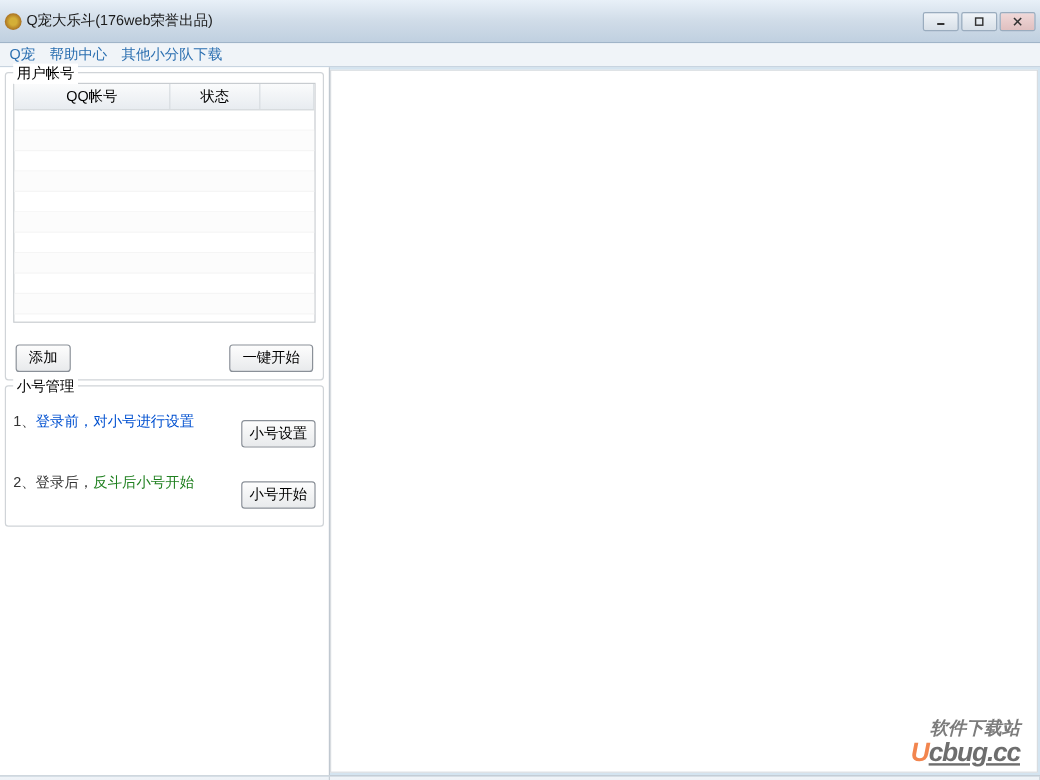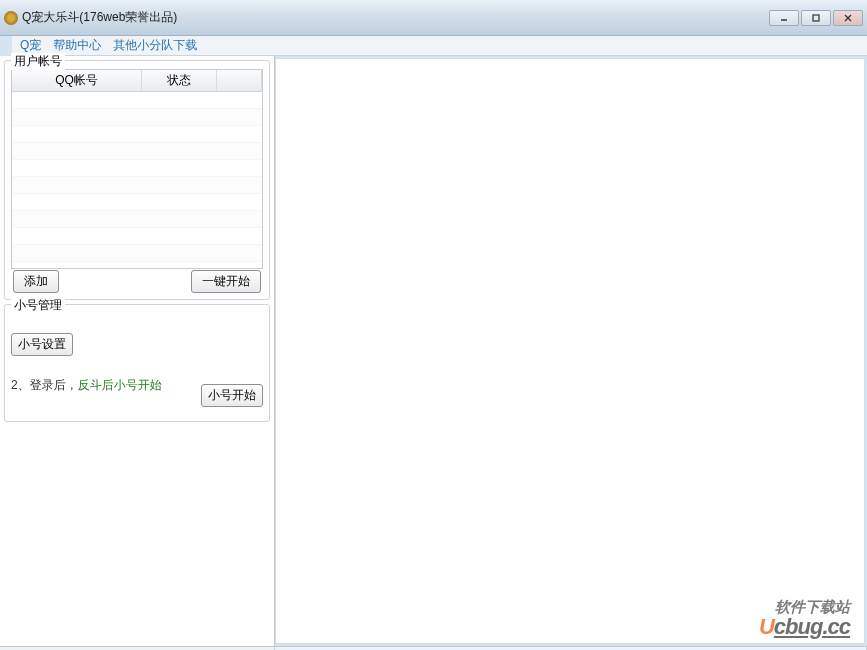--- a/index.html
+++ b/index.html
@@ -52,21 +52,20 @@
     
     
     .menubar {
       height: 20px;
       background: #f0f4f8;
       border-bottom: 1px solid #c8d4e0;
       display: flex;
       align-items: center;
       padding: 0 8px;
       gap: 12px;
-      margin-left: 12px;
     }
     .menu-item {
       color: #2b6fb0;
       cursor: pointer;
     }
     
     
     .workspace {
       display: flex;
       height: calc(100% - 22px - 20px - 18px);
@@ -137,21 +136,21 @@
       height: 17px;
       border-bottom: 1px solid #f5f5f5;
       display: flex;
     }
     .table-row:nth-child(even) { background: #fcfcfc; }
     
     
     .table-actions {
       display: flex;
       justify-content: space-between;
-      margin-top: 1px;
+      margin-top: 18px;
       padding: 0 2px;
     }
     .btn {
       background: linear-gradient(to bottom, #fdfdfd, #e8eaec);
       border: 1px solid #8a9098;
       border-radius: 3px;
       padding: 2px 10px;
       font-size: 12px;
       cursor: pointer;
       font-family: inherit;
@@ -284,20 +283,23 @@
       <div class="table-actions">
         <button class="btn">添加</button>
         <button class="btn">一键开始</button>
       </div>
     </div>
 
     <div class="groupbox">
       <div class="groupbox-title">小号管理</div>
 
       <div class="mgmt-row">
+        <span class="mgmt-text">
+          <span class="dark">1、</span><span class="blue">登录前，对小号进行设置</span>
+        </span>
         <button class="btn-sm">小号设置</button>
       </div>
 
       <div class="mgmt-row">
         <span class="mgmt-text">
           <span class="dark">2、登录后，</span><span class="green">反斗后小号开始</span>
         </span>
         <button class="btn-sm">小号开始</button>
       </div>
     </div>

